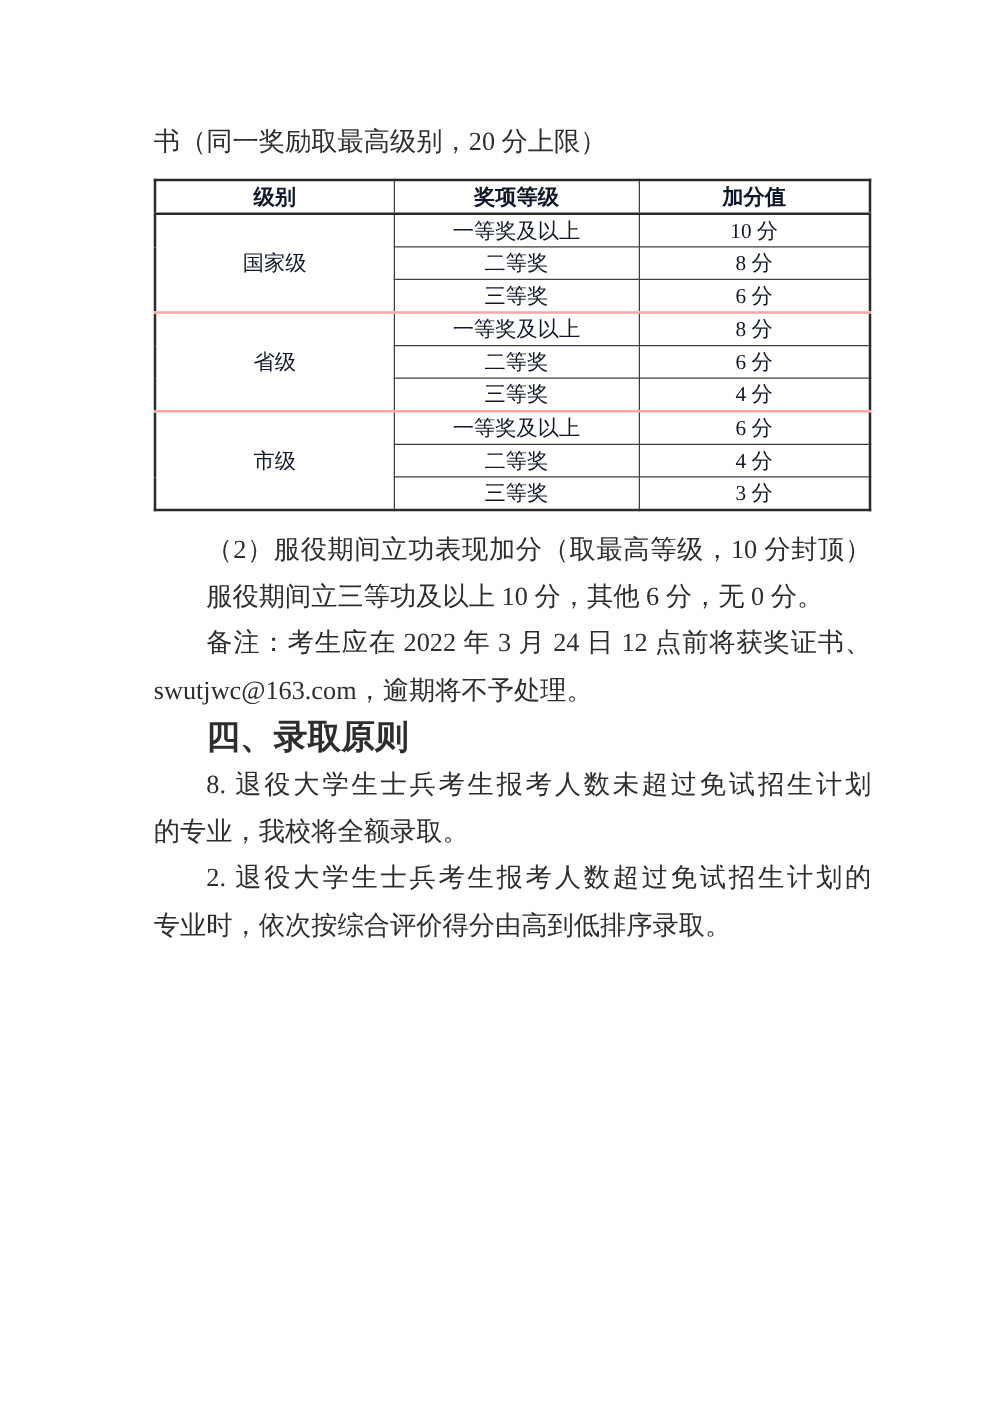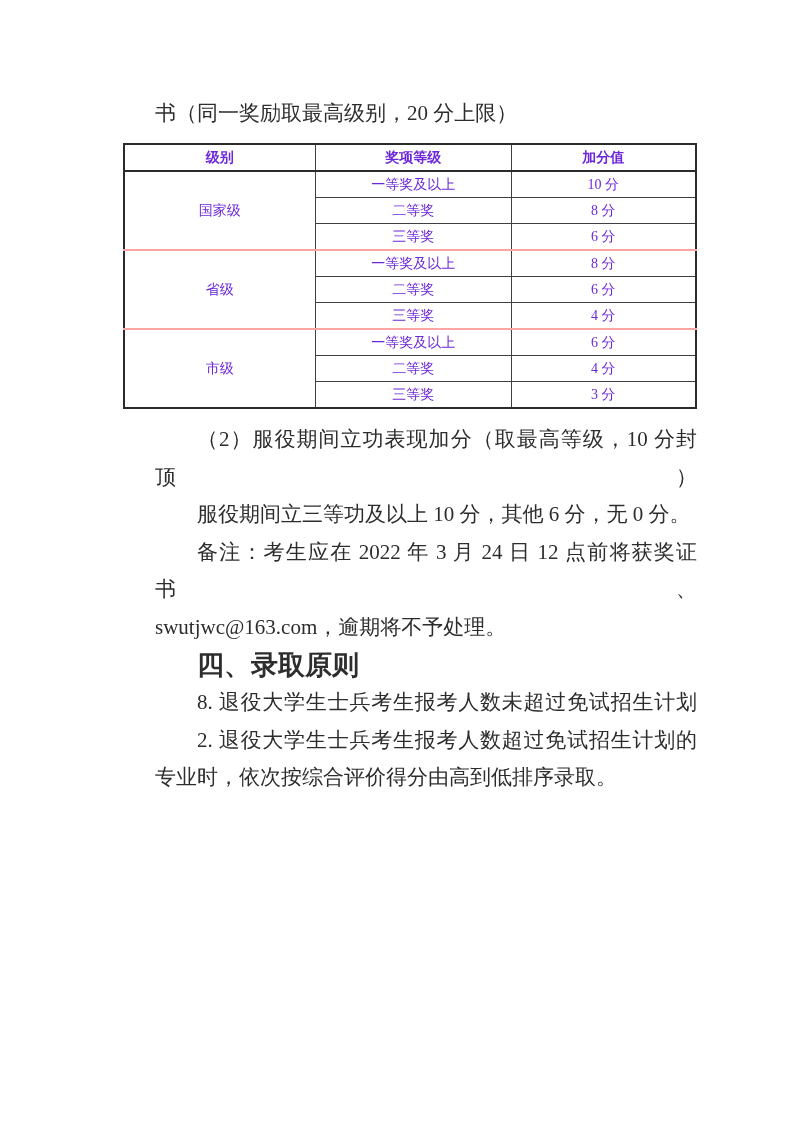--- a/index.html
+++ b/index.html
@@ -19,21 +19,20 @@
   .content {
     position: absolute;
     left: 123px;
     top: 0;
     width: 574px;
   }
   .line {
     font-size: 21px;
     line-height: 37.6px;
     white-space: nowrap;
-    margin-left: 32px;
   }
   .intro {
     margin-top: 97px;
     line-height: 33px;
   }
   .indent2 { text-indent: 42px; }
   .just {
     white-space: normal;
     text-align: justify;
     text-align-last: justify;
@@ -50,22 +49,22 @@
     table-layout: fixed;
     border: 2px solid #2b2b2b;
   }
   table.bonus th, table.bonus td {
     border: 1px solid #3f3f3f;
     text-align: center;
     vertical-align: middle;
     padding: 0;
     height: 25px;
     line-height: 25px;
-    font-size: 14px;
-    color: #6d28d9;
+    font-size: 17px;
+    color: #0f172a;
     overflow: hidden;
   }
   table.bonus thead th {
     font-family: "Liberation Sans", "DejaVu Sans", sans-serif;
     font-weight: 700;
     border-bottom: 2px solid #2b2b2b;
   }
   table.bonus tr.group-start td { border-top: 2px solid #fca5a5; }
   .body-block { margin-top: 12px; }
   col.c1 { width: 33.4%; }
@@ -136,18 +135,19 @@
       </tbody>
     </table>
 
     <div class="body-block">
       <div class="line indent2 just">（2）服役期间立功表现加分（取最高等级，10 分封顶）</div>
       <div class="line indent2">服役期间立三等功及以上 10 分，其他 6 分，无 0 分。</div>
       <div class="line indent2 just">备注：考生应在 2022 年 3 月 24 日 12 点前将获奖证书、</div>
       <div class="line">swutjwc@163.com，逾期将不予处理。</div>
       <div class="line indent2 heading">四、录取原则</div>
       <div class="line indent2 just">8. 退役大学生士兵考生报考人数未超过免试招生计划</div>
+      <div class="line">的专业，我校将全额录取。</div>
       <div class="line indent2 just">2. 退役大学生士兵考生报考人数超过免试招生计划的</div>
       <div class="line">专业时，依次按综合评价得分由高到低排序录取。</div>
     </div>
 
   </div>
 </div>
 
 </body></html>

